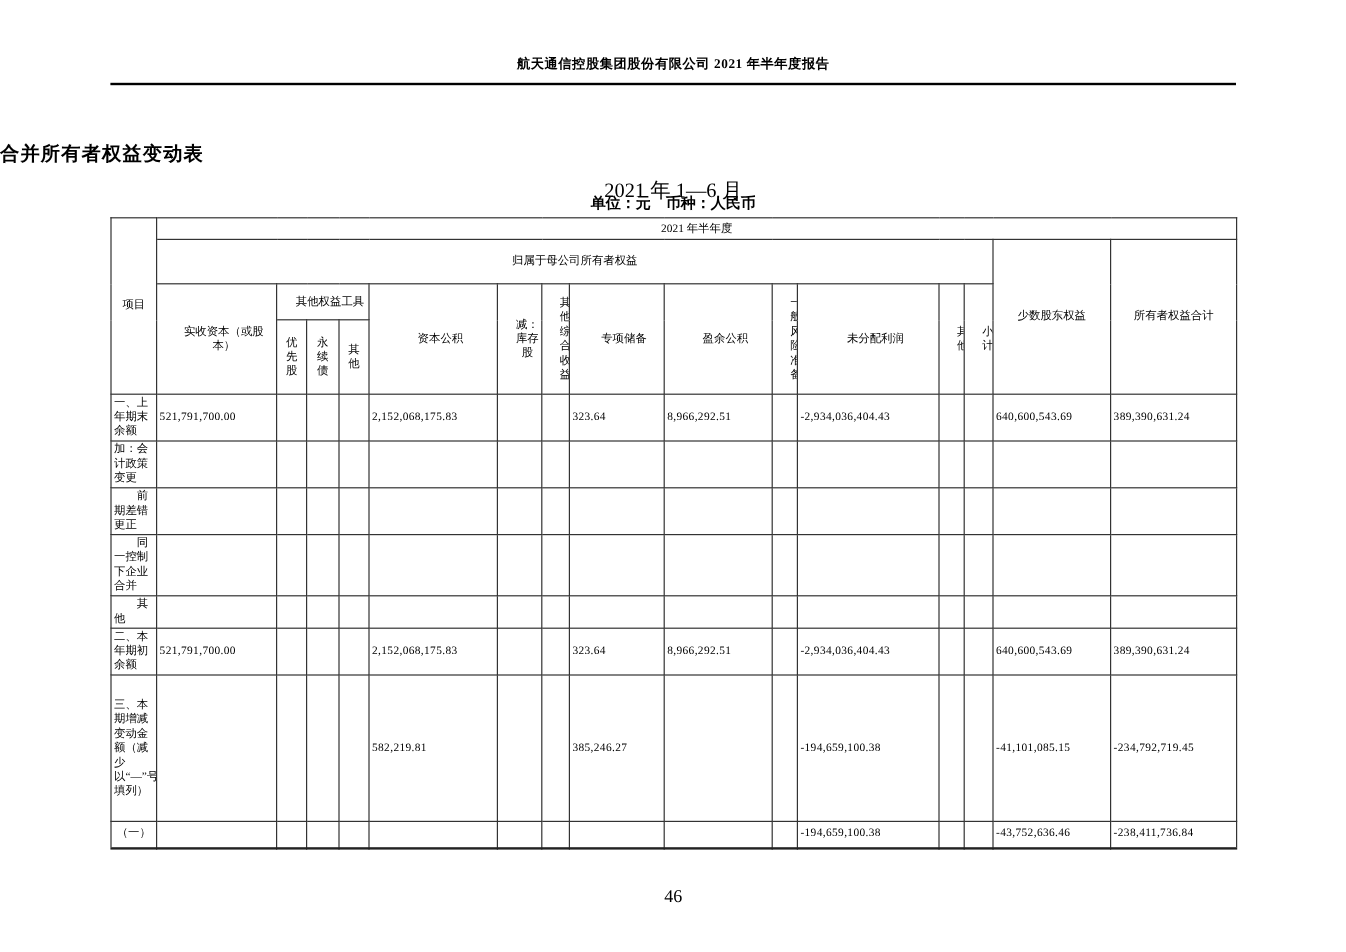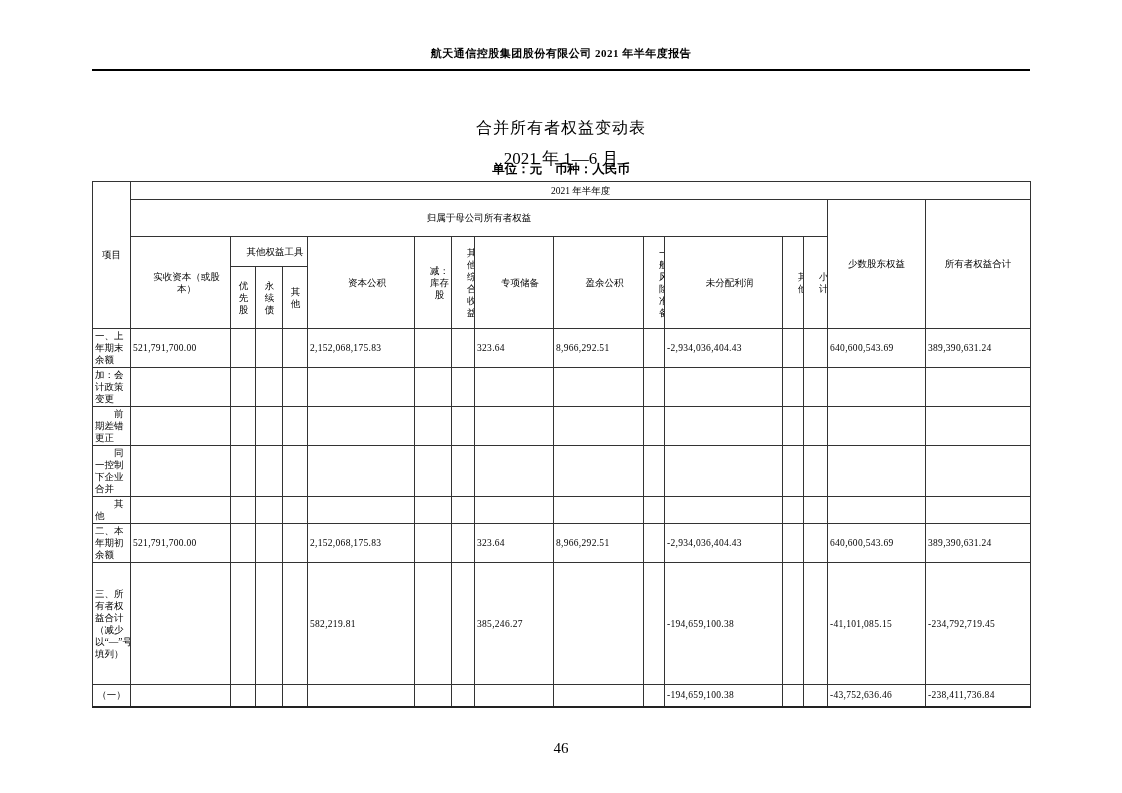--- a/index.html
+++ b/index.html
@@ -15,21 +15,21 @@
     position:absolute; top:46px; left:0; width:1122px;
     text-align:center; font-size:11px; font-weight:bold;
     letter-spacing:0.5px;
   }
   .header-rule {
     position:absolute; top:69px; left:92px; width:938px;
     border-top:2px solid #000;
   }
   .doc-title {
     position:absolute; top:118px; left:0; width:1122px;
-    text-align:center; font-size:16px; font-weight:normal;
+    font-size:16px; font-weight:bold;
     letter-spacing:1px;
   }
   .doc-subtitle {
     position:absolute; top:147px; left:0; width:1122px;
     text-align:center; font-size:17px;
   }
   .unit-line {
     position:absolute; top:161px; left:92px; width:938px;
     text-align:center; font-size:12.5px; font-weight:bold;
   }
@@ -41,21 +41,21 @@
     border-bottom:2.5px solid #222;
   }
   table.equity td {
     border:1px solid #333;
     font-size:9.5px; line-height:12px;
     vertical-align:middle;
     padding:1px 2px;
     overflow:hidden;
   }
   td.hc { text-align:center;margin-left:16px; }
-  .v  { display:block; width:1.1em; margin:0 auto; text-align:right; word-break:break-all; }
+  .v  { display:block; width:1.1em; margin:0 auto; text-align:center; word-break:break-all; }
   .v2 { display:block; width:2.2em; margin:0 auto; word-break:break-all; }
   td.item-cell {
     word-break:break-all;
     line-height:13px;
     padding:1px 2px 1px 3px;
     vertical-align:middle;
   }
   td.num {
     font-size:10px;
     padding-left:6px;
@@ -258,21 +258,21 @@
         <td class="num">323.64</td>
         <td class="num">8,966,292.51</td>
         <td class="num"></td>
         <td class="num">-2,934,036,404.43</td>
         <td class="num"></td>
         <td class="num"></td>
         <td class="num">640,600,543.69</td>
         <td class="num">389,390,631.24</td>
       </tr>
       <tr>
-        <td class="item-cell">三、所有者权益合计（减少以“—”号填列）</td>
+        <td class="item-cell">三、本期增减变动金额（减少以“—”号填列）</td>
         <td class="num"></td>
         <td class="num"></td>
         <td class="num"></td>
         <td class="num"></td>
         <td class="num">582,219.81</td>
         <td class="num"></td>
         <td class="num"></td>
         <td class="num">385,246.27</td>
         <td class="num"></td>
         <td class="num"></td>

